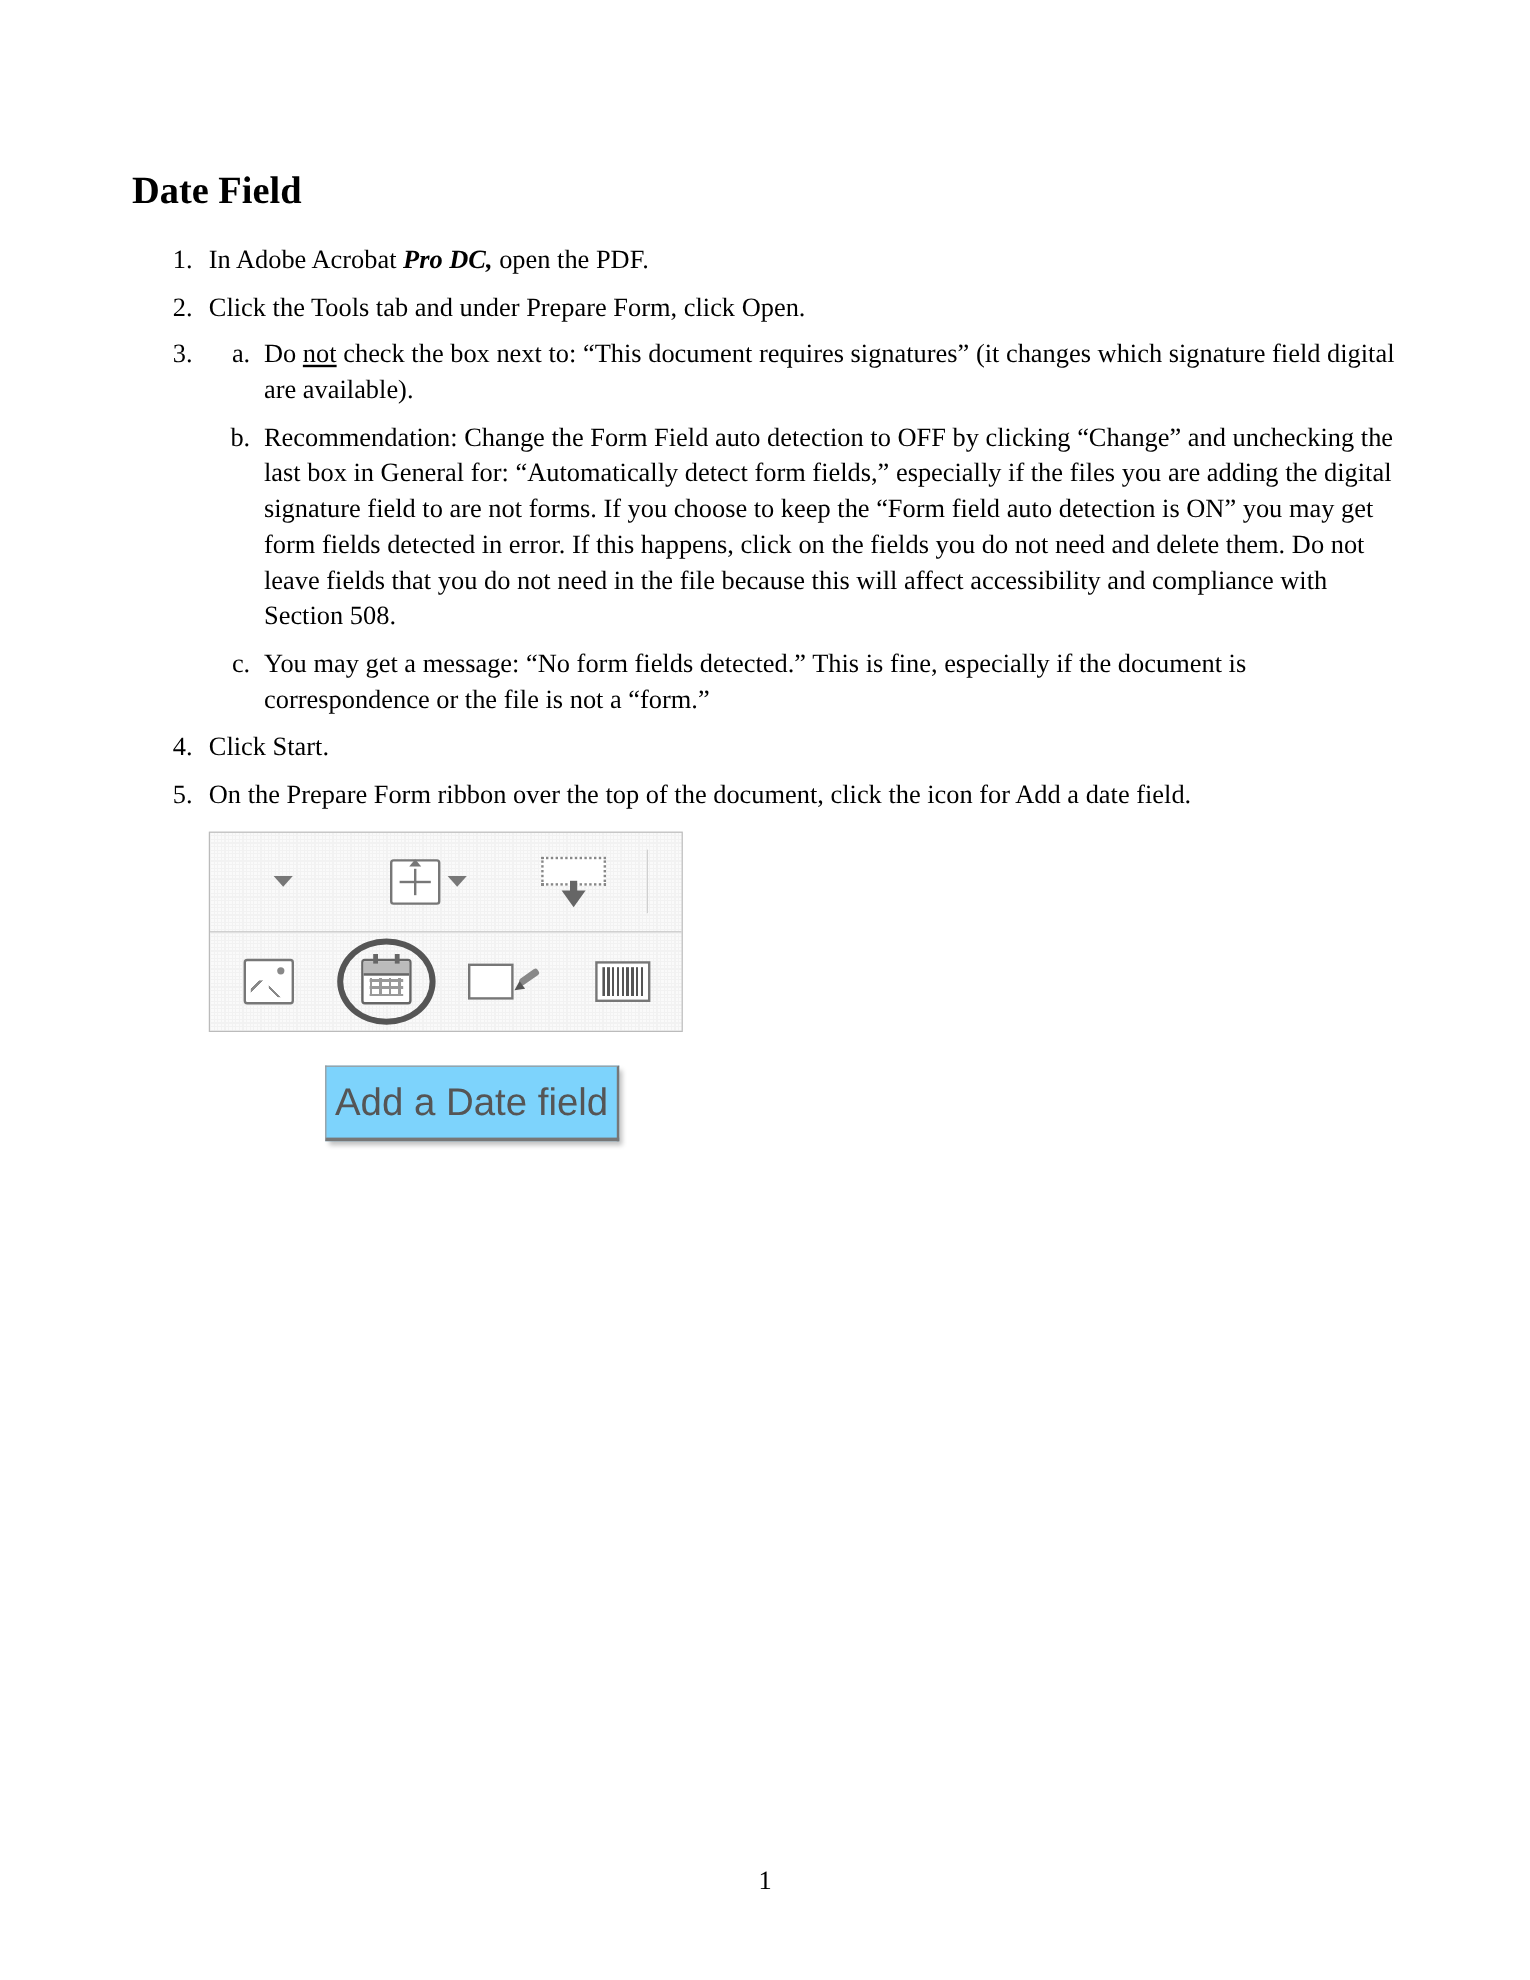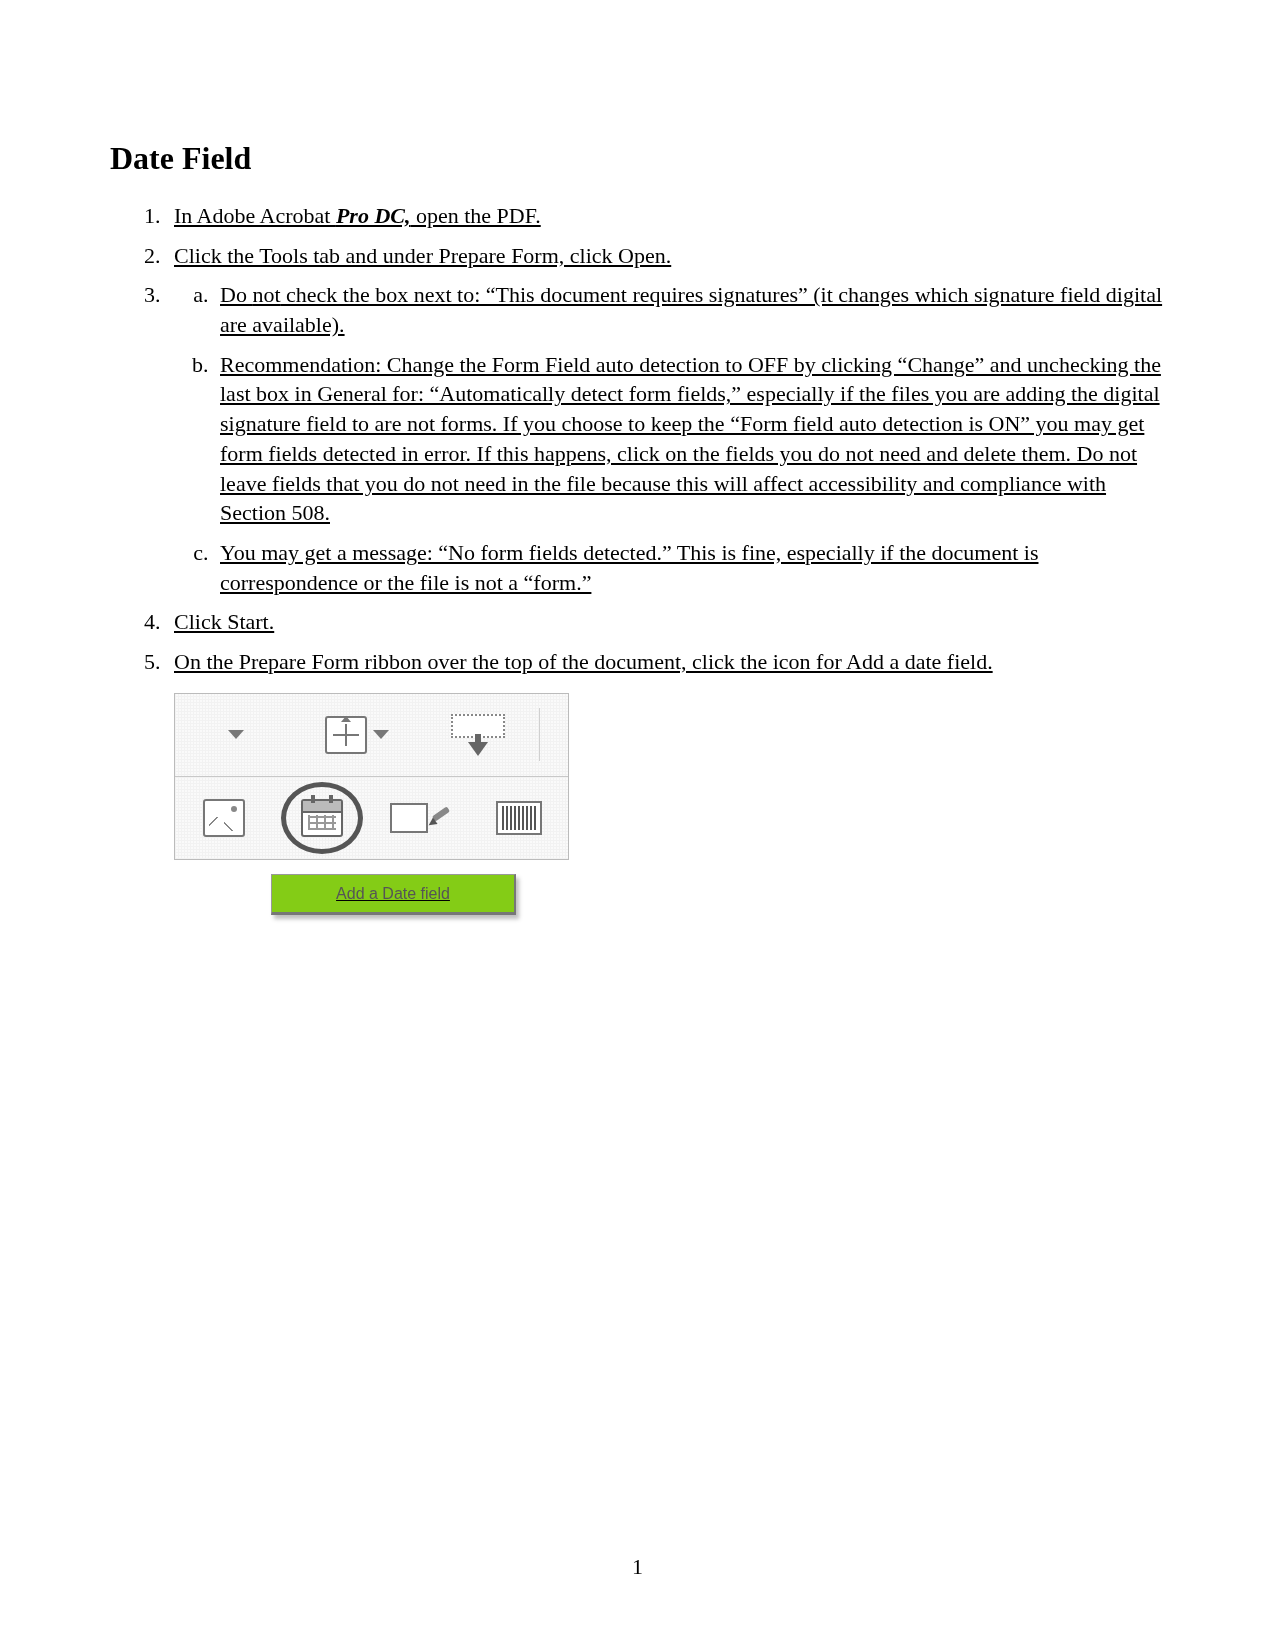--- a/index.html
+++ b/index.html
@@ -27,21 +27,20 @@
     font-weight: 700;
     font-size: 32px;
     margin: 0 0 24px 0;
   }
   ol.num-list {
     list-style: decimal;
     margin: 0 0 0 56px;
     padding: 0;
     font-size: 22px;
     line-height: 1.35;
-    text-decoration: underline;
   }
   ol.num-list > li {
     padding-left: 8px;
     margin-bottom: 10px;
   }
   ol.alpha-list {
     list-style: lower-alpha;
     margin: 10px 0 0 40px;
     padding: 0;
   }
@@ -211,28 +210,28 @@
 
   .barcode {
     width: 42px; height: 30px; border:2px solid #777; background:#fff; position:relative;
   }
   .barcode::after {
     content:''; position:absolute; inset:3px 4px;
     background: repeating-linear-gradient(90deg, #555 0 2px, transparent 2px 4px);
   }
 
   .tooltip-box {
-    margin: 14px auto 0 auto;
+    margin: 28px auto 0 auto;
     width: 230px;
     padding: 8px 6px;
     text-align: center;
     font-family: Tahoma, Arial, sans-serif;
-    font-size: 16px;
+    font-size: 32px;
     color: #555;
-    background: #84cc16;
+    background: #7dd3fc;
     border: 1px solid #999;
     border-right: 2px solid #777;
     border-bottom: 3px solid #777;
     box-shadow: 3px 4px 4px rgba(0,0,0,0.25);
     position: relative;
     left: 22px;
   }
 </style>
 </head>
 <body>

